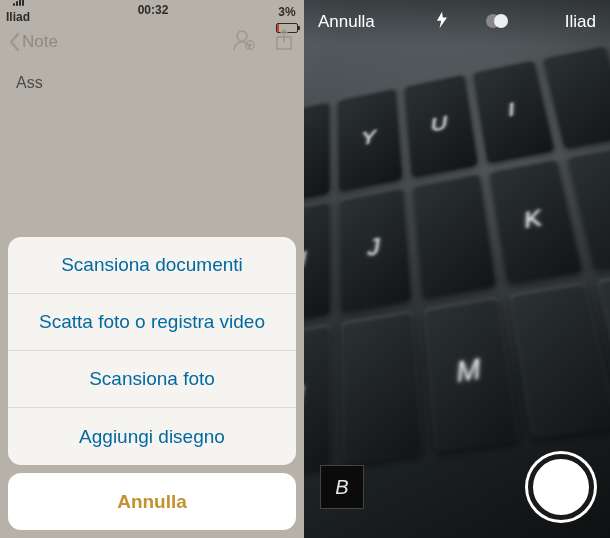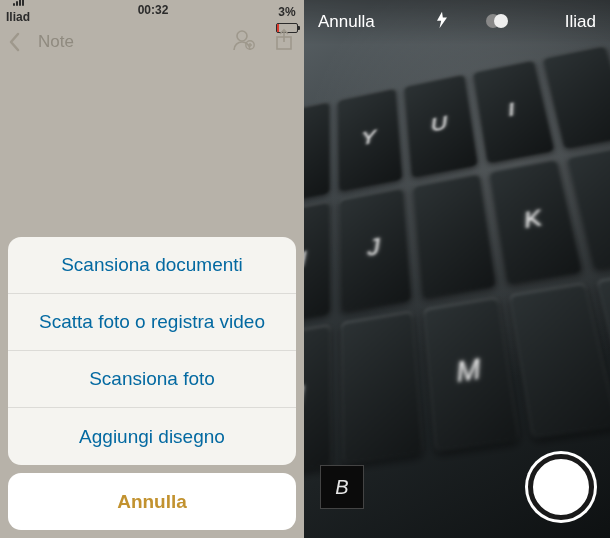--- a/index.html
+++ b/index.html
@@ -64,21 +64,21 @@
     .nav-bar {
       position: relative;
       height: 44px;
       display: flex;
       align-items: center;
       justify-content: space-between;
       padding: 0 8px;
       z-index: 2;
       color: #8f8a7f;
     }
-    .nav-back { display: flex; align-items: center; gap: 18px; font-size: 17px; }
+    .nav-back { display: flex; align-items: center; gap: 2px; font-size: 17px; }
     .nav-back svg { width: 12px; height: 20px; }
     .nav-right { display: flex; align-items: center; gap: 16px; }
     .nav-right svg { width: 24px; height: 24px; }
 
     .note-body {
       position: relative;
       padding: 10px 16px;
       z-index: 2;
       color: #4a4a4a;
       font-size: 16px;
@@ -256,20 +256,21 @@
       <span>
         <svg viewBox="0 0 24 24">
           <rect x="5" y="9" width="14" height="12" fill="none" stroke="#9e988c" stroke-width="1.6"></rect>
           <line x1="12" y1="3" x2="12" y2="14" stroke="#9e988c" stroke-width="1.6"></line>
           <polyline points="8,6 12,2 16,6" fill="none" stroke="#9e988c" stroke-width="1.6"></polyline>
         </svg>
       </span>
     </div>
   </div>
 
+  <div class="note-body">Ass</div>
 
   <div class="action-sheet">
     <div class="sheet-group">
       <div class="sheet-item">Scansiona documenti</div>
       <div class="sheet-item">Scatta foto o registra video</div>
       <div class="sheet-item">Scansiona foto</div>
       <div class="sheet-item">Aggiungi disegno</div>
     </div>
     <div class="sheet-cancel">Annulla</div>
   </div>

